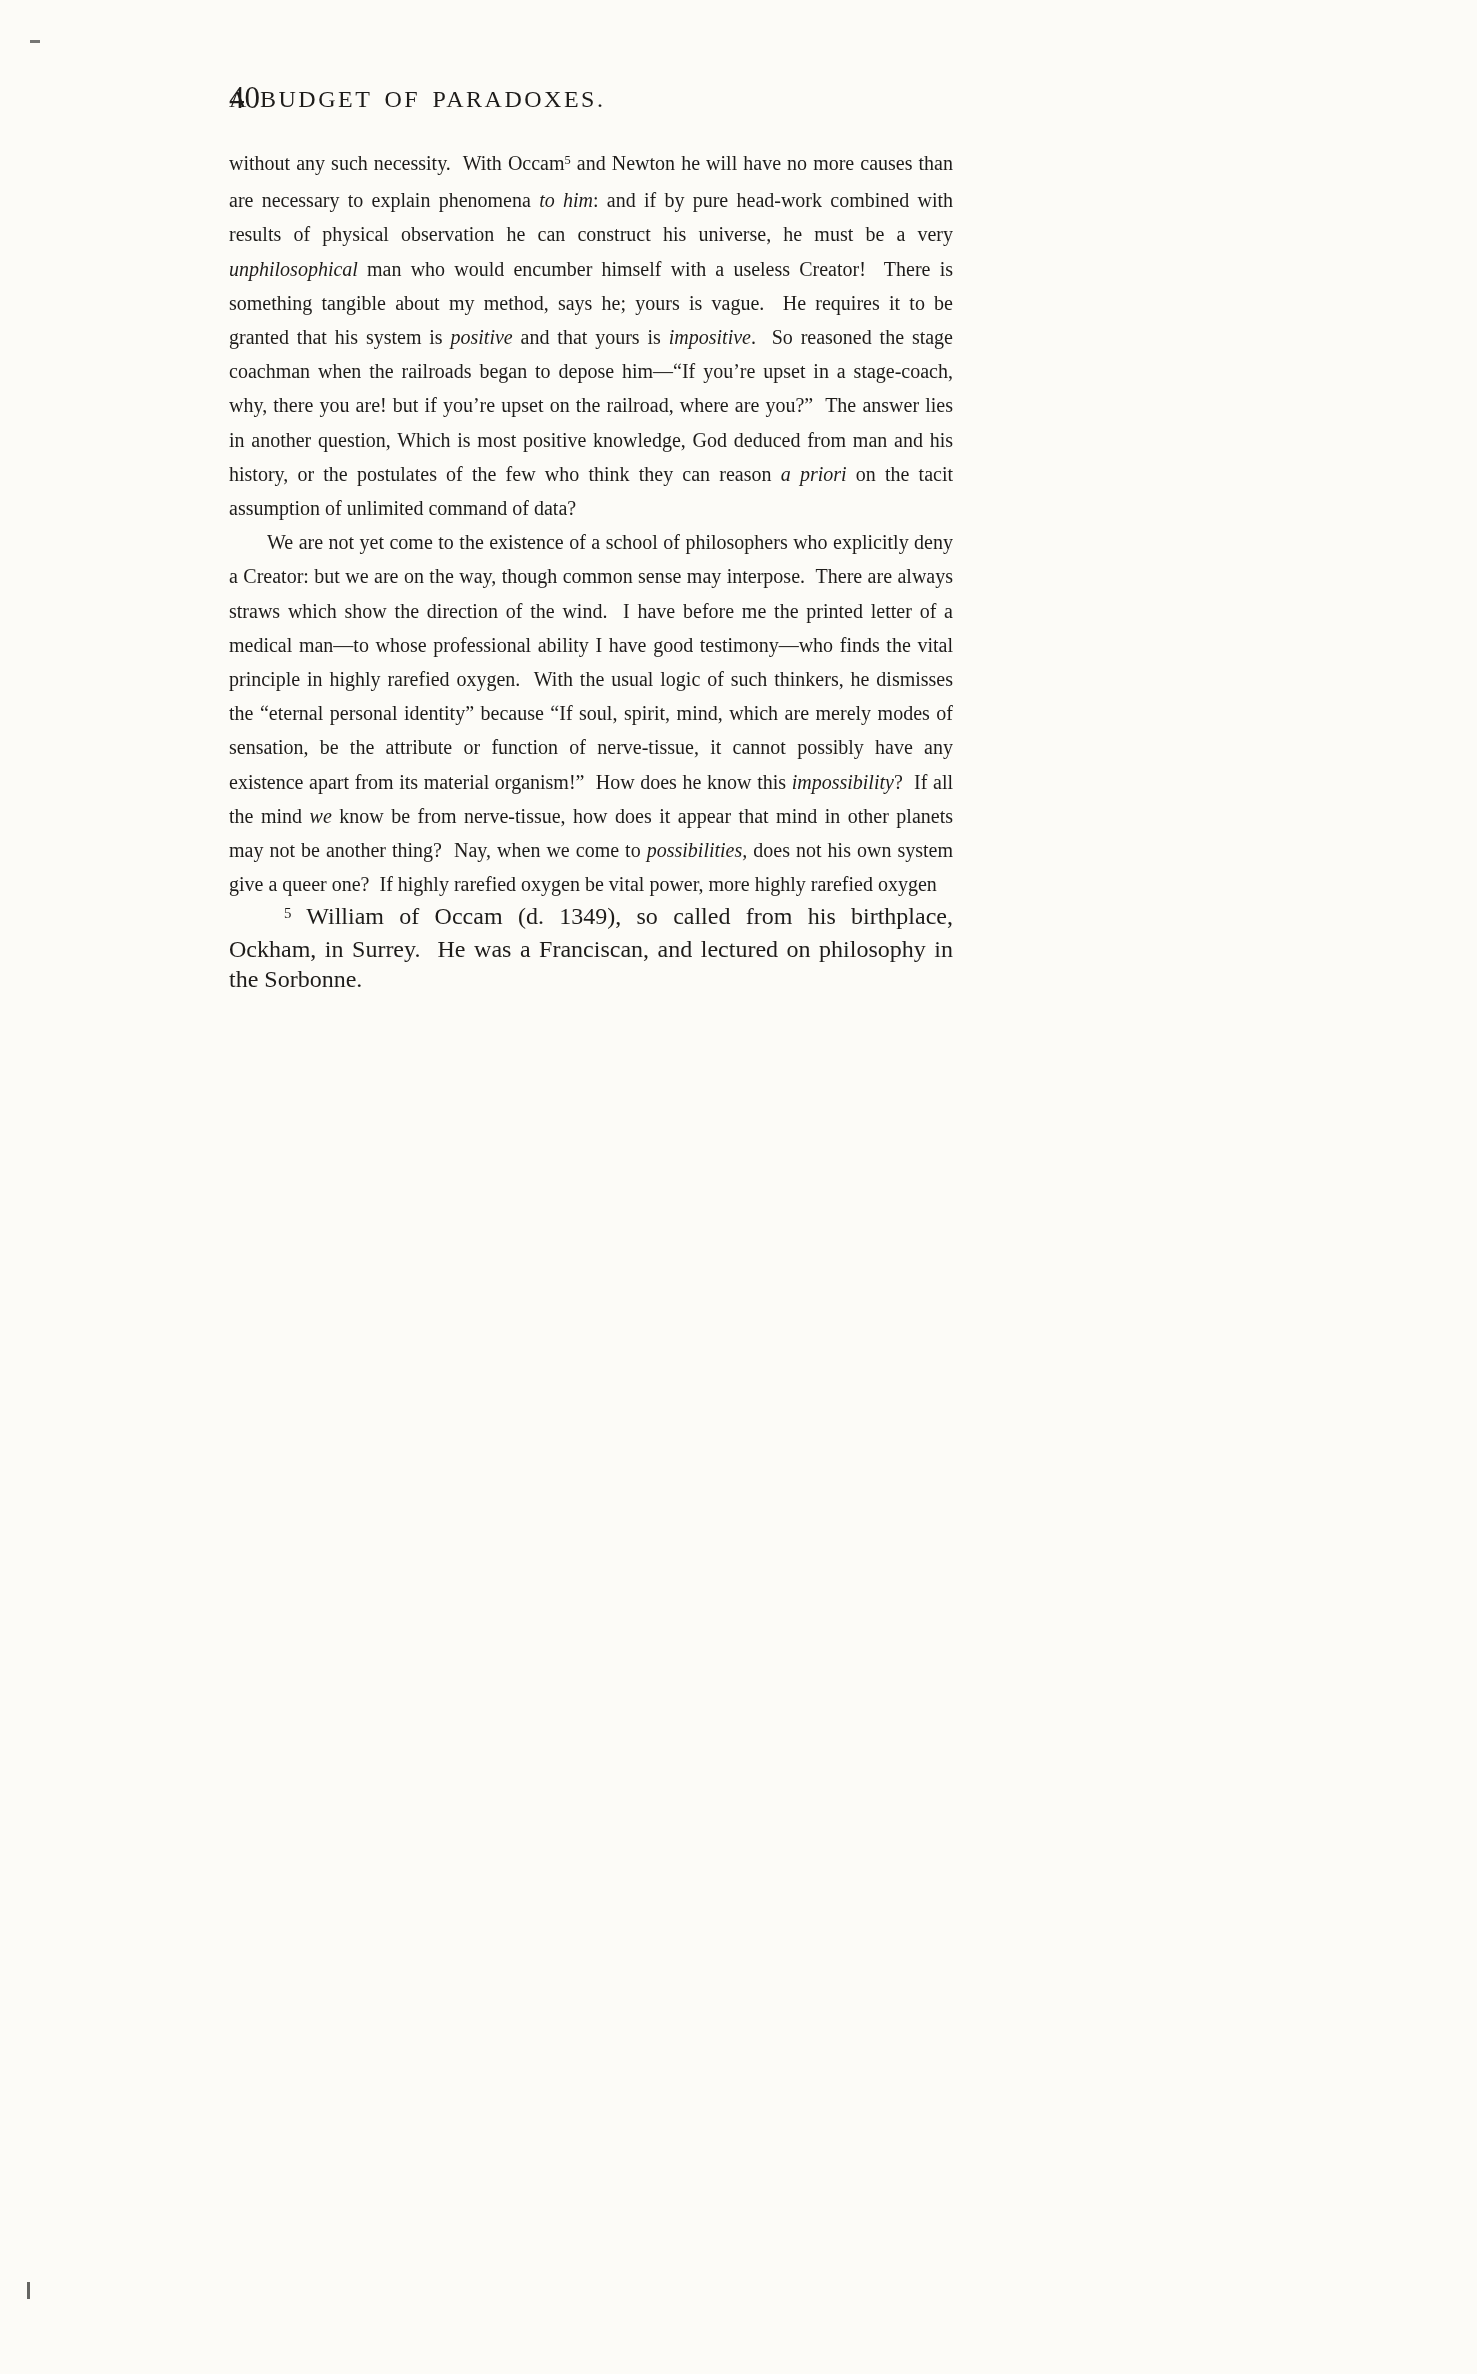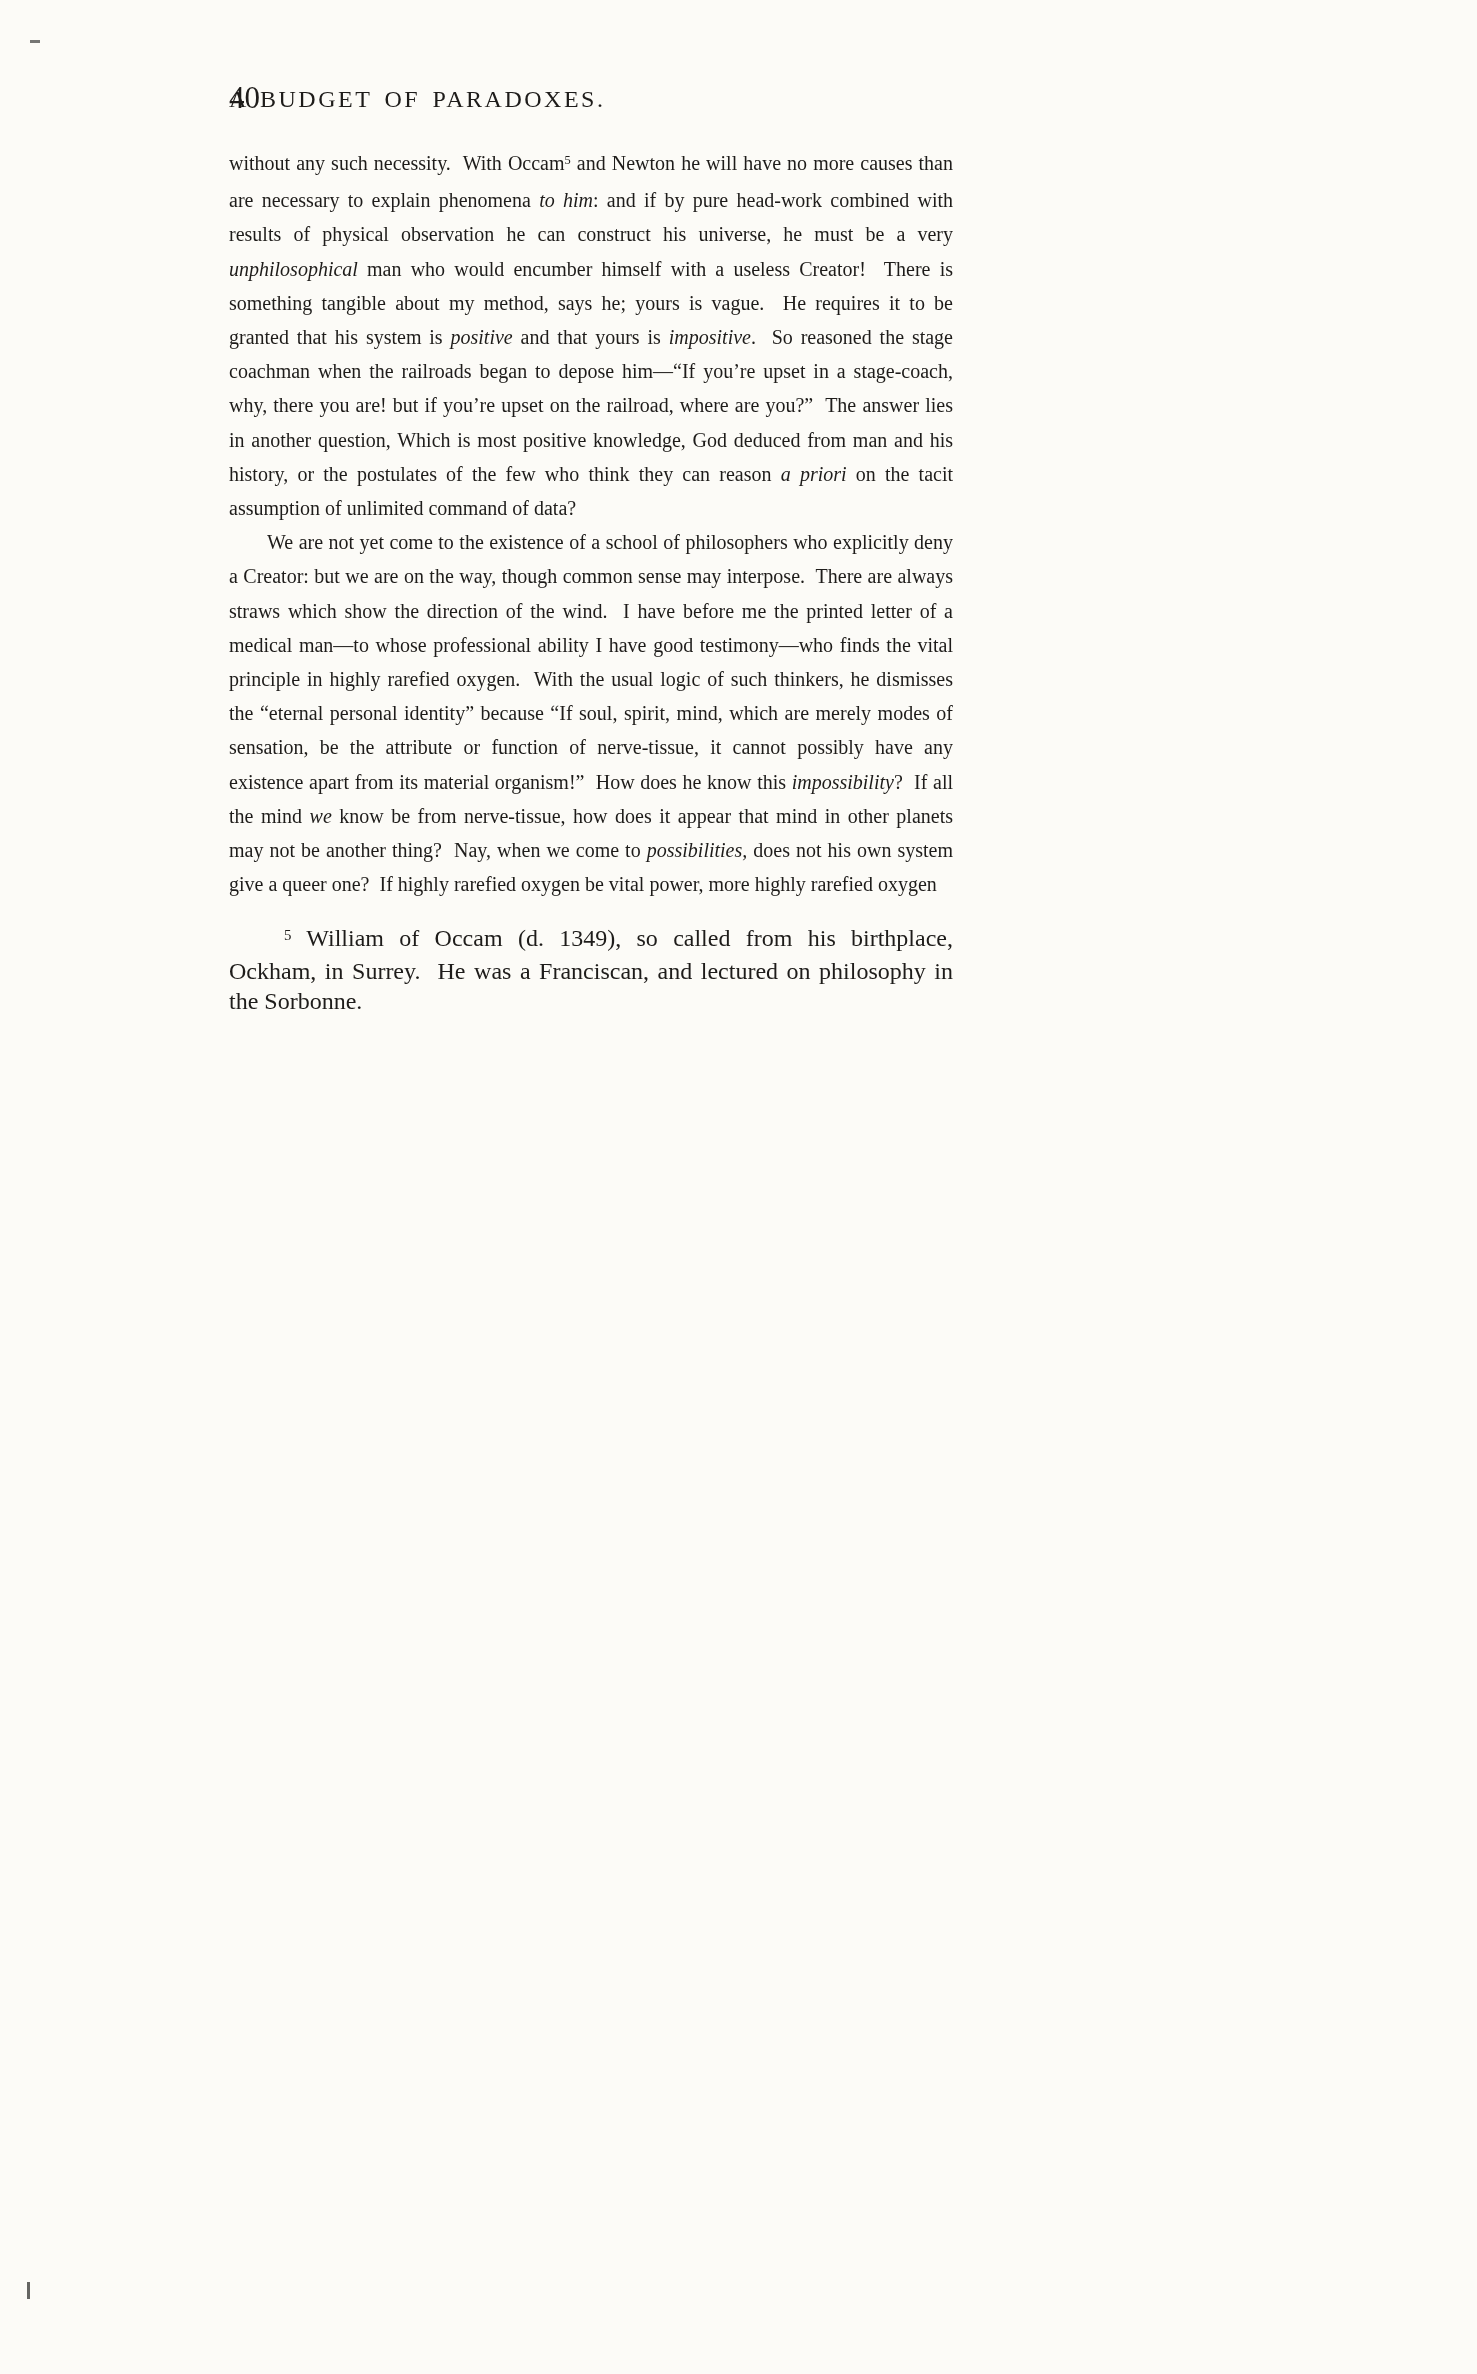--- a/index.html
+++ b/index.html
@@ -20,21 +20,21 @@
     display:block; 
     font-size:24px; letter-spacing:2.5px; word-spacing:4px;
     padding-top:8px;
   }
   .body-text .para {
     margin:0; font-size:20px; line-height:34.2px;
     text-align:justify; white-space:pre-wrap;
   }
   .para.indent { text-indent:38px; }
   sup { font-size:62%; vertical-align:baseline; position:relative; top:-0.45em; }
-  .footnote { margin-top:22px; }
+  .footnote { }
   .footnote-text {
     margin:0; font-size:24px; line-height:30px;
     text-align:justify; text-indent:55px; white-space:pre-wrap;
   }
   .scan-artifact { position:absolute; background:#4a4a48; }
   .artifact-top { left:30px; top:40px; width:10px; height:3px; opacity:.75; }
   .artifact-bottom { left:27px; top:2282px; width:3px; height:17px; opacity:.85; }
 </style>
 </head>
 <body>

